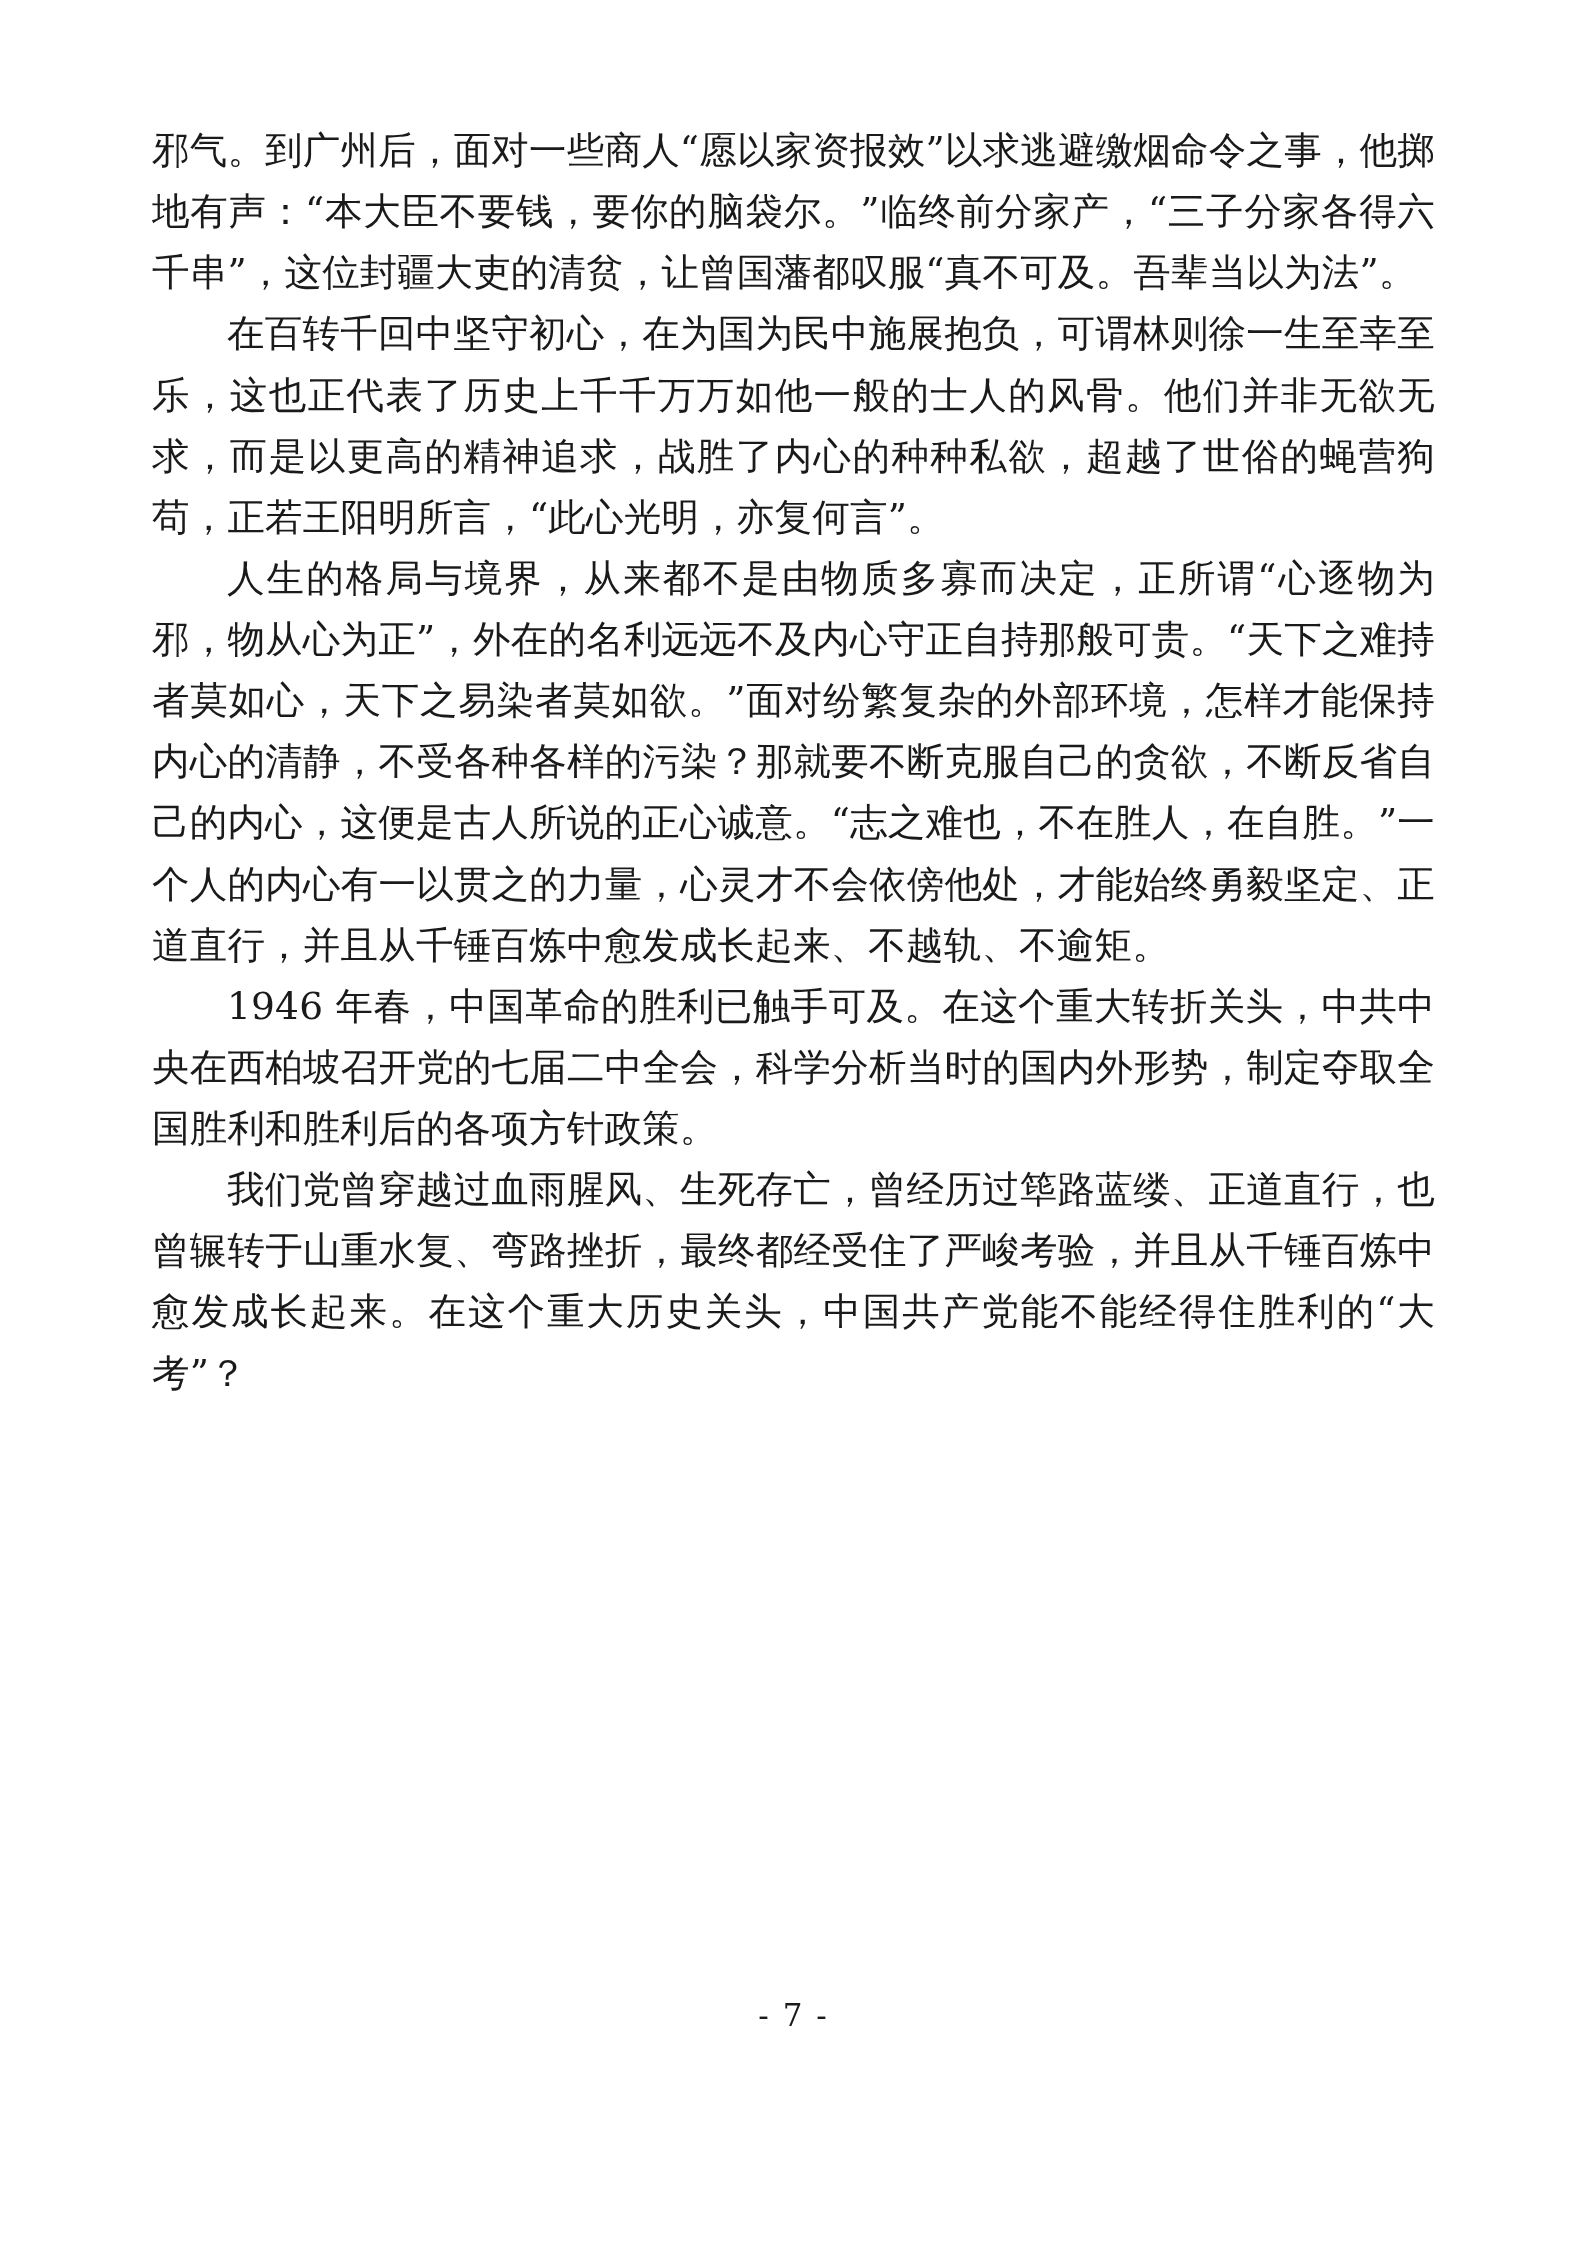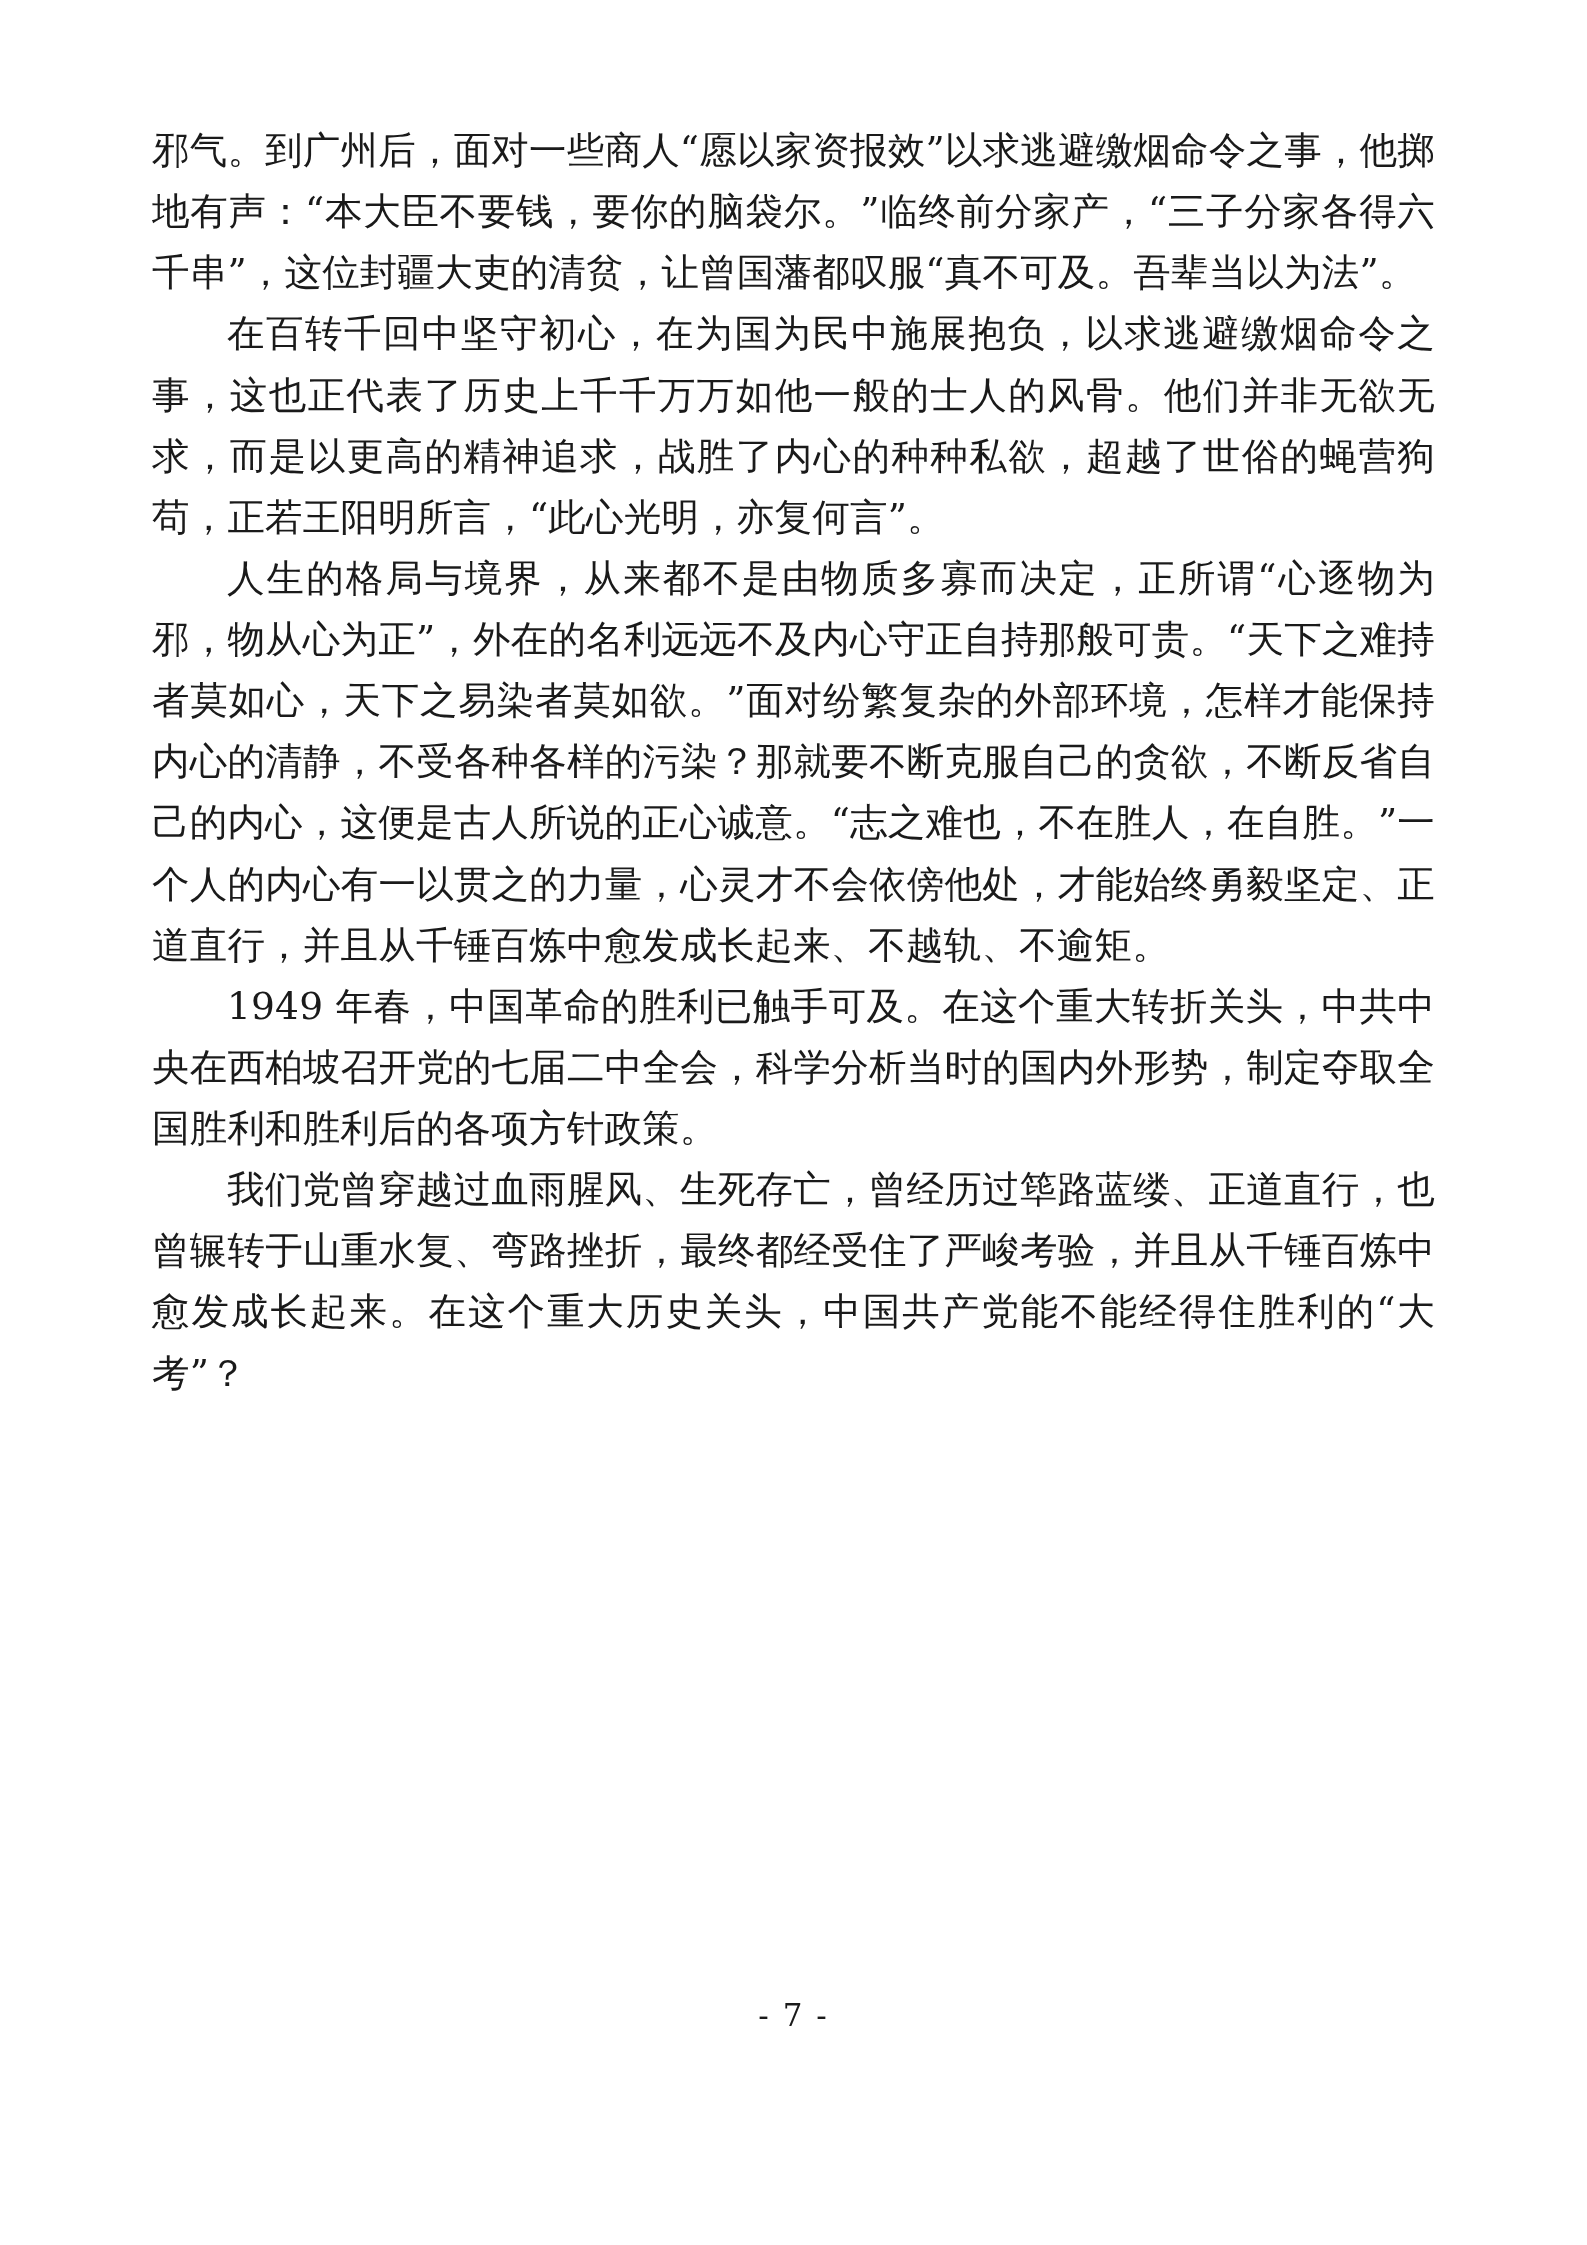--- a/index.html
+++ b/index.html
@@ -48,21 +48,21 @@
     letter-spacing: 2px;
   }
 </style>
 </head>
 <body>
 
 <div class="page">
 
   <div class="content">
     <p class="para">邪气。到广州后，面对一些商人“愿以家资报效”以求逃避缴烟命令之事，他掷地有声：“本大臣不要钱，要你的脑袋尔。”临终前分家产，“三子分家各得六千串”，这位封疆大吏的清贫，让曾国藩都叹服“真不可及。吾辈当以为法”。</p>
-    <p class="para indent">在百转千回中坚守初心，在为国为民中施展抱负，以求逃避缴烟命令之事，这也正代表了历史上千千万万如他一般的士人的风骨。他们并非无欲无求，而是以更高的精神追求，战胜了内心的种种私欲，超越了世俗的蝇营狗苟，正若王阳明所言，“此心光明，亦复何言”。</p>
+    <p class="para indent">在百转千回中坚守初心，在为国为民中施展抱负，可谓林则徐一生至幸至乐，这也正代表了历史上千千万万如他一般的士人的风骨。他们并非无欲无求，而是以更高的精神追求，战胜了内心的种种私欲，超越了世俗的蝇营狗苟，正若王阳明所言，“此心光明，亦复何言”。</p>
     <p class="para indent">人生的格局与境界，从来都不是由物质多寡而决定，正所谓“心逐物为邪，物从心为正”，外在的名利远远不及内心守正自持那般可贵。“天下之难持者莫如心，天下之易染者莫如欲。”面对纷繁复杂的外部环境，怎样才能保持内心的清静，不受各种各样的污染？那就要不断克服自己的贪欲，不断反省自己的内心，这便是古人所说的正心诚意。“志之难也，不在胜人，在自胜。”一个人的内心有一以贯之的力量，心灵才不会依傍他处，才能始终勇毅坚定、正道直行，并且从千锤百炼中愈发成长起来、不越轨、不逾矩。</p>
-    <p class="para indent">1949 年春，中国革命的胜利已触手可及。在这个重大转折关头，中共中央在西柏坡召开党的七届二中全会，科学分析当时的国内外形势，制定夺取全国胜利和胜利后的各项方针政策。</p>
+    <p class="para indent">1946 年春，中国革命的胜利已触手可及。在这个重大转折关头，中共中央在西柏坡召开党的七届二中全会，科学分析当时的国内外形势，制定夺取全国胜利和胜利后的各项方针政策。</p>
     <p class="para indent">我们党曾穿越过血雨腥风、生死存亡，曾经历过筚路蓝缕、正道直行，也曾辗转于山重水复、弯路挫折，最终都经受住了严峻考验，并且从千锤百炼中愈发成长起来。在这个重大历史关头，中国共产党能不能经得住胜利的“大考”？</p>
   </div>
 
   <div class="footer">- 7 -</div>
 
 </div>
 
 </body></html>

